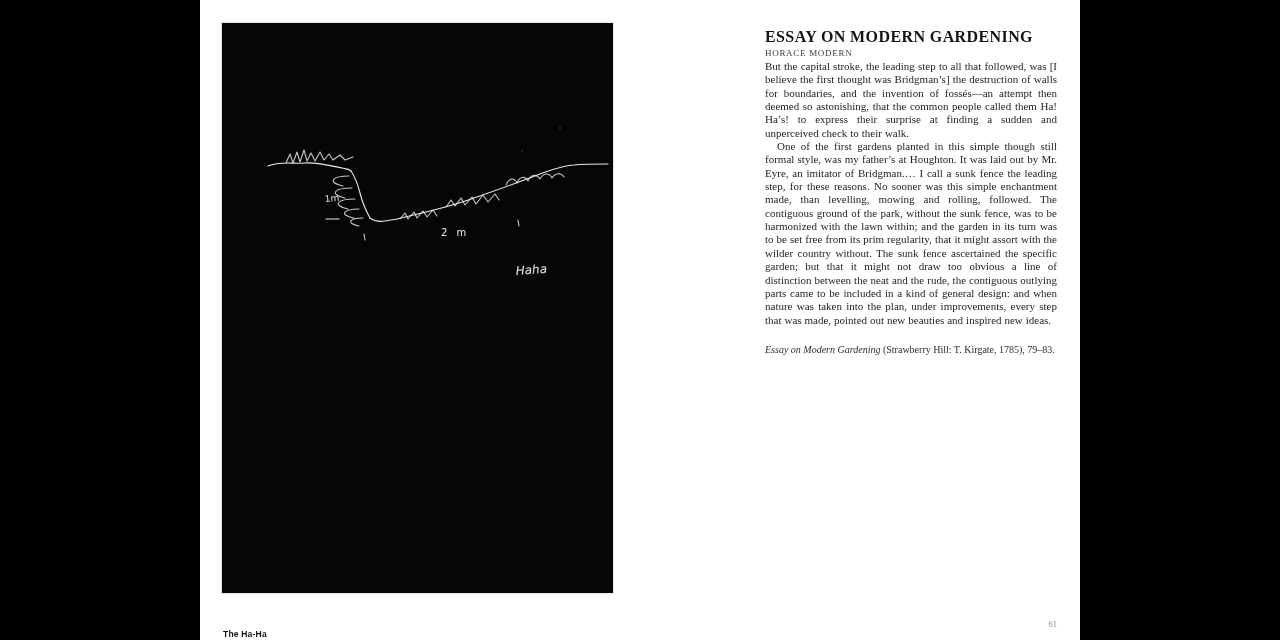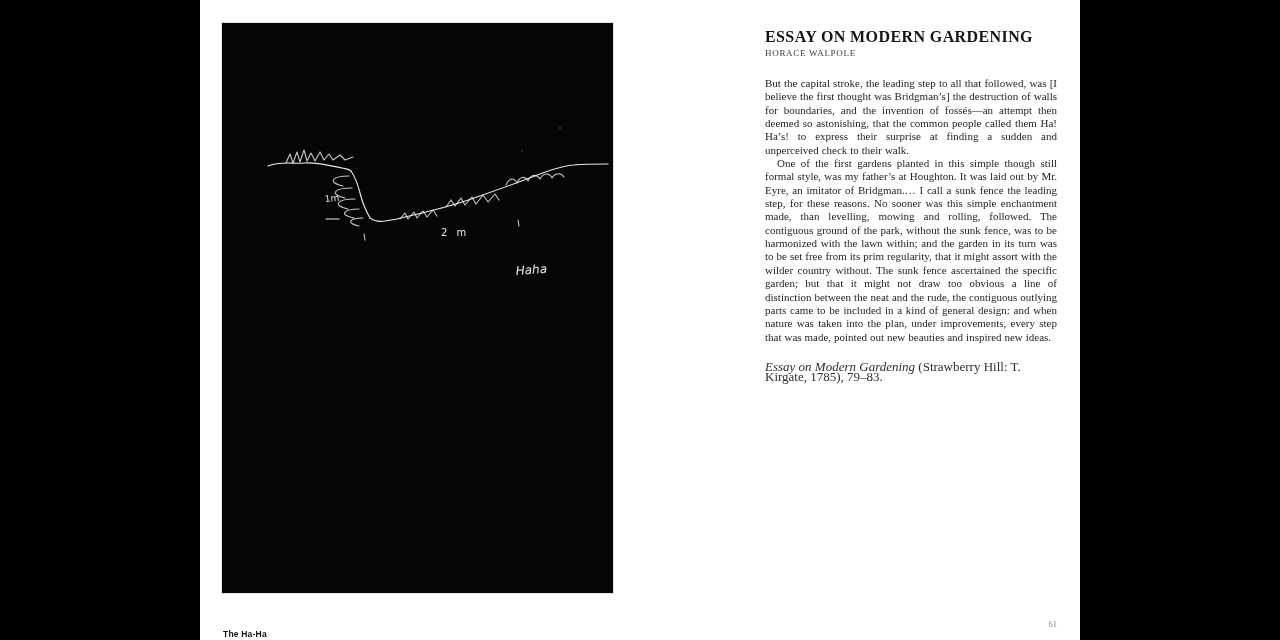--- a/index.html
+++ b/index.html
@@ -80,36 +80,36 @@
   }
   .essay-author {
     margin: 2px 0 0 0;
     font-family: "Liberation Serif", serif;
     font-weight: 400;
     font-size: 9px;
     letter-spacing: 0.7px;
     color: #3d3d3d;
   }
   .body-text {
-    margin-top: 19px;
+    margin-top: 2px;
     text-align: justify;
     hyphens: auto;
     -webkit-hyphens: auto;
   }
   .para {
     margin: 0;
     font-size: 11px;
     line-height: 13.35px;
     color: #1e1e1e;
     word-spacing: 0.2px;
   }
   .para.indent { text-indent: 12px; }
   .citation {
     margin: 18px 0 0 0;
-    font-size: 13px;
+    font-size: 10px;
     line-height: 10px;
     color: #2e2e2e;
     text-align: left;
   }
   .citation em { font-style: italic; }
   .pagenum {
     position: absolute;
     left: 843px;
     top: 619px;
     width: 14px;
@@ -153,21 +153,21 @@
         <text class="sk-text" x="103" y="179" font-size="9" transform="rotate(-5 103 179)">1m</text>
         <text class="sk-text" x="219" y="213" font-size="10" letter-spacing="3">2 m</text>
         <text class="sk-text" x="294" y="252" font-size="12" font-style="italic" transform="rotate(-4 294 252)">Haha</text>
       </svg>
     </figure>
 
     <div class="caption">The Ha-Ha</div>
 
     <section class="text-col">
       <h1 class="essay-title">ESSAY ON MODERN GARDENING</h1>
-      <h2 class="essay-author">HORACE WALPOLE</h2>
+      <h2 class="essay-author">HORACE MODERN</h2>
       <div class="body-text">
         <p class="para">But the capital stroke, the leading step to all that followed, was [I believe the first thought was Bridgman’s] the destruction of walls for boundaries, and the invention of fossés—an attempt then deemed so astonishing, that the common people called them Ha! Ha’s! to express their surprise at finding a sudden and unperceived check to their walk.</p>
         <p class="para indent">One of the first gardens planted in this simple though still formal style, was my father’s at Houghton. It was laid out by Mr. Eyre, an imitator of Bridgman.… I call a sunk fence the leading step, for these reasons. No sooner was this simple enchantment made, than levelling, mowing and rolling, followed. The contiguous ground of the park, without the sunk fence, was to be harmonized with the lawn within; and the garden in its turn was to be set free from its prim regularity, that it might assort with the wilder country without. The sunk fence ascertained the specific garden; but that it might not draw too obvious a line of distinction between the neat and the rude, the contiguous outlying parts came to be included in a kind of general design: and when nature was taken into the plan, under improvements, every step that was made, pointed out new beauties and inspired new ideas.</p>
       </div>
       <p class="citation"><em>Essay on Modern Gardening</em><span> (Strawberry Hill: T. Kirgate, 1785), 79–83.</span></p>
     </section>
 
     <div class="pagenum">61</div>
 
   </div>

